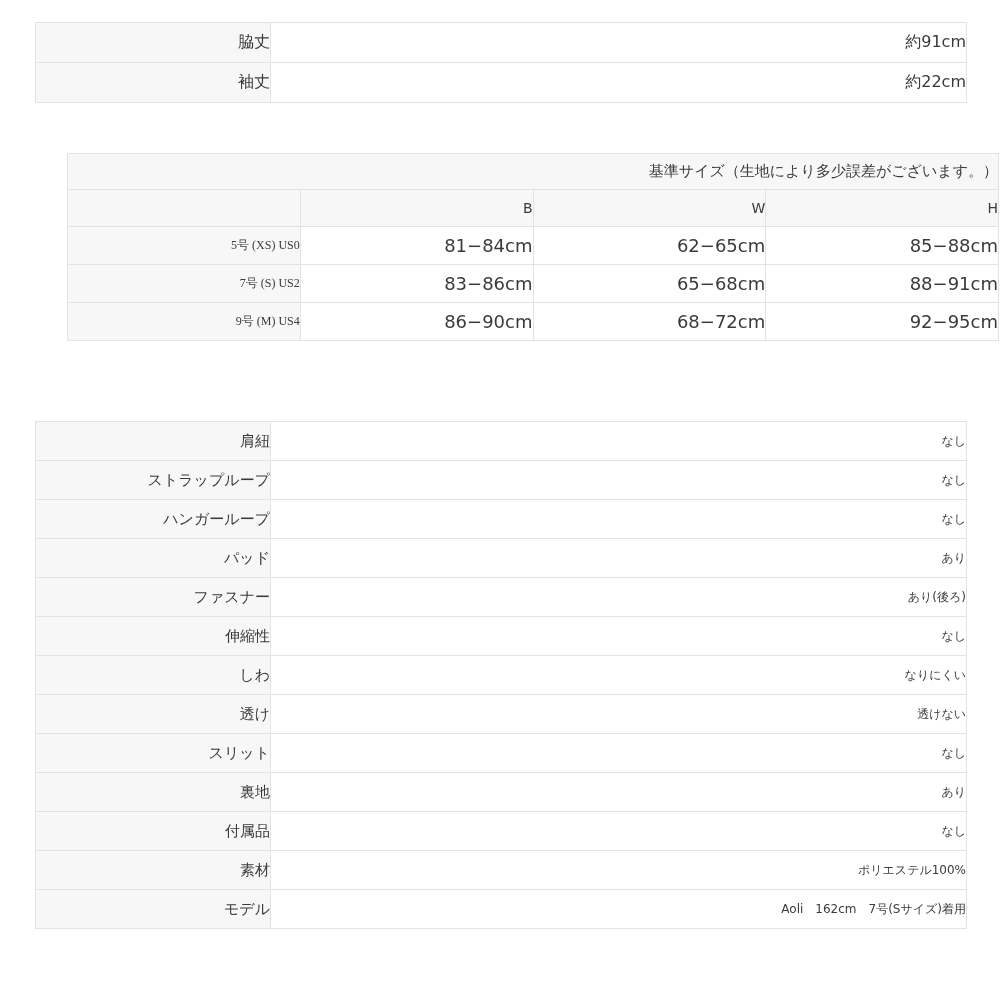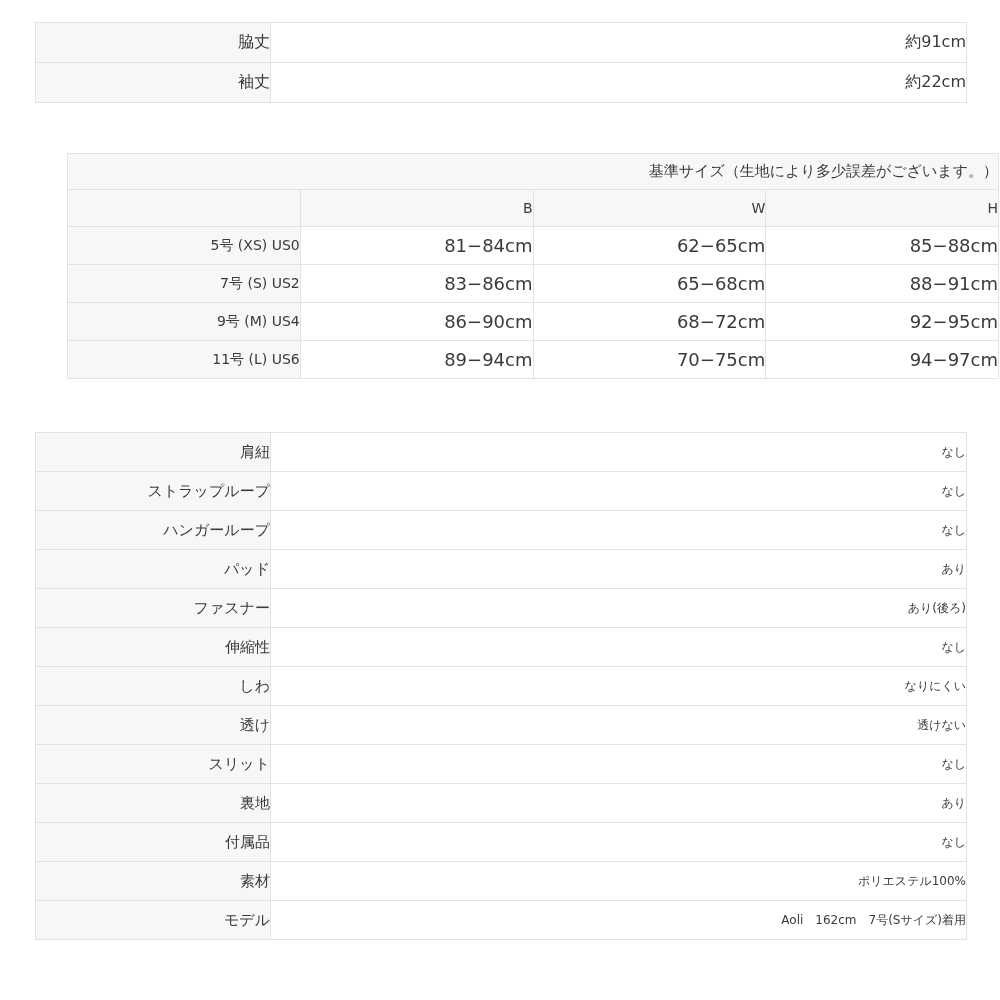--- a/index.html
+++ b/index.html
@@ -37,25 +37,25 @@
   
   .measure td { height: 39px; }
   .measure .m-lbl { width: 214px; font-size: 16px; }
   .measure .m-val { font-size: 16px; }
 
   
   .size { margin-top: 50px; margin-left: 32px; }
   .size .title-cell { height: 35px; font-size: 15px; }
   .size .corner-cell { width: 220px; height: 36px; }
   .size .col-head { font-size: 14px; height: 36px; }
-  .size .s-lbl { font-size: 14px; height: 37px; }
+  .size .s-lbl { font-size: 12px; height: 37px; font-family: Liberation Serif, serif; }
   .size .s-val { font-size: 18px; height: 37px; }
 
   
-  .spec { margin-top: 53px; }
+  .spec { margin-top: 80px; }
   .spec td { height: 38px; }
   .spec .p-lbl { width: 214px; font-size: 15px; }
   .spec .p-val { font-size: 12px; }
 </style>
 </head>
 <body>
 
 <div class="page">
 
   <table class="tbl measure">
@@ -92,26 +92,20 @@
           <td class="s-lbl lbl-bg">7号 (S) US2</td>
           <td class="s-val">83−86cm</td>
           <td class="s-val">65−68cm</td>
           <td class="s-val">88−91cm</td>
         </tr>
         <tr>
           <td class="s-lbl lbl-bg">9号 (M) US4</td>
           <td class="s-val">86−90cm</td>
           <td class="s-val">68−72cm</td>
           <td class="s-val">92−95cm</td>
-        </tr>
-        <tr>
-          <td class="s-lbl lbl-bg">11号 (L) US6</td>
-          <td class="s-val">89−94cm</td>
-          <td class="s-val">70−75cm</td>
-          <td class="s-val">94−97cm</td>
         </tr>
       </tbody>
   </table>
 
   <table class="tbl spec">
     <tbody>
         <tr>
           <td class="p-lbl lbl-bg">肩紐</td>
           <td class="p-val">なし</td>
         </tr>

